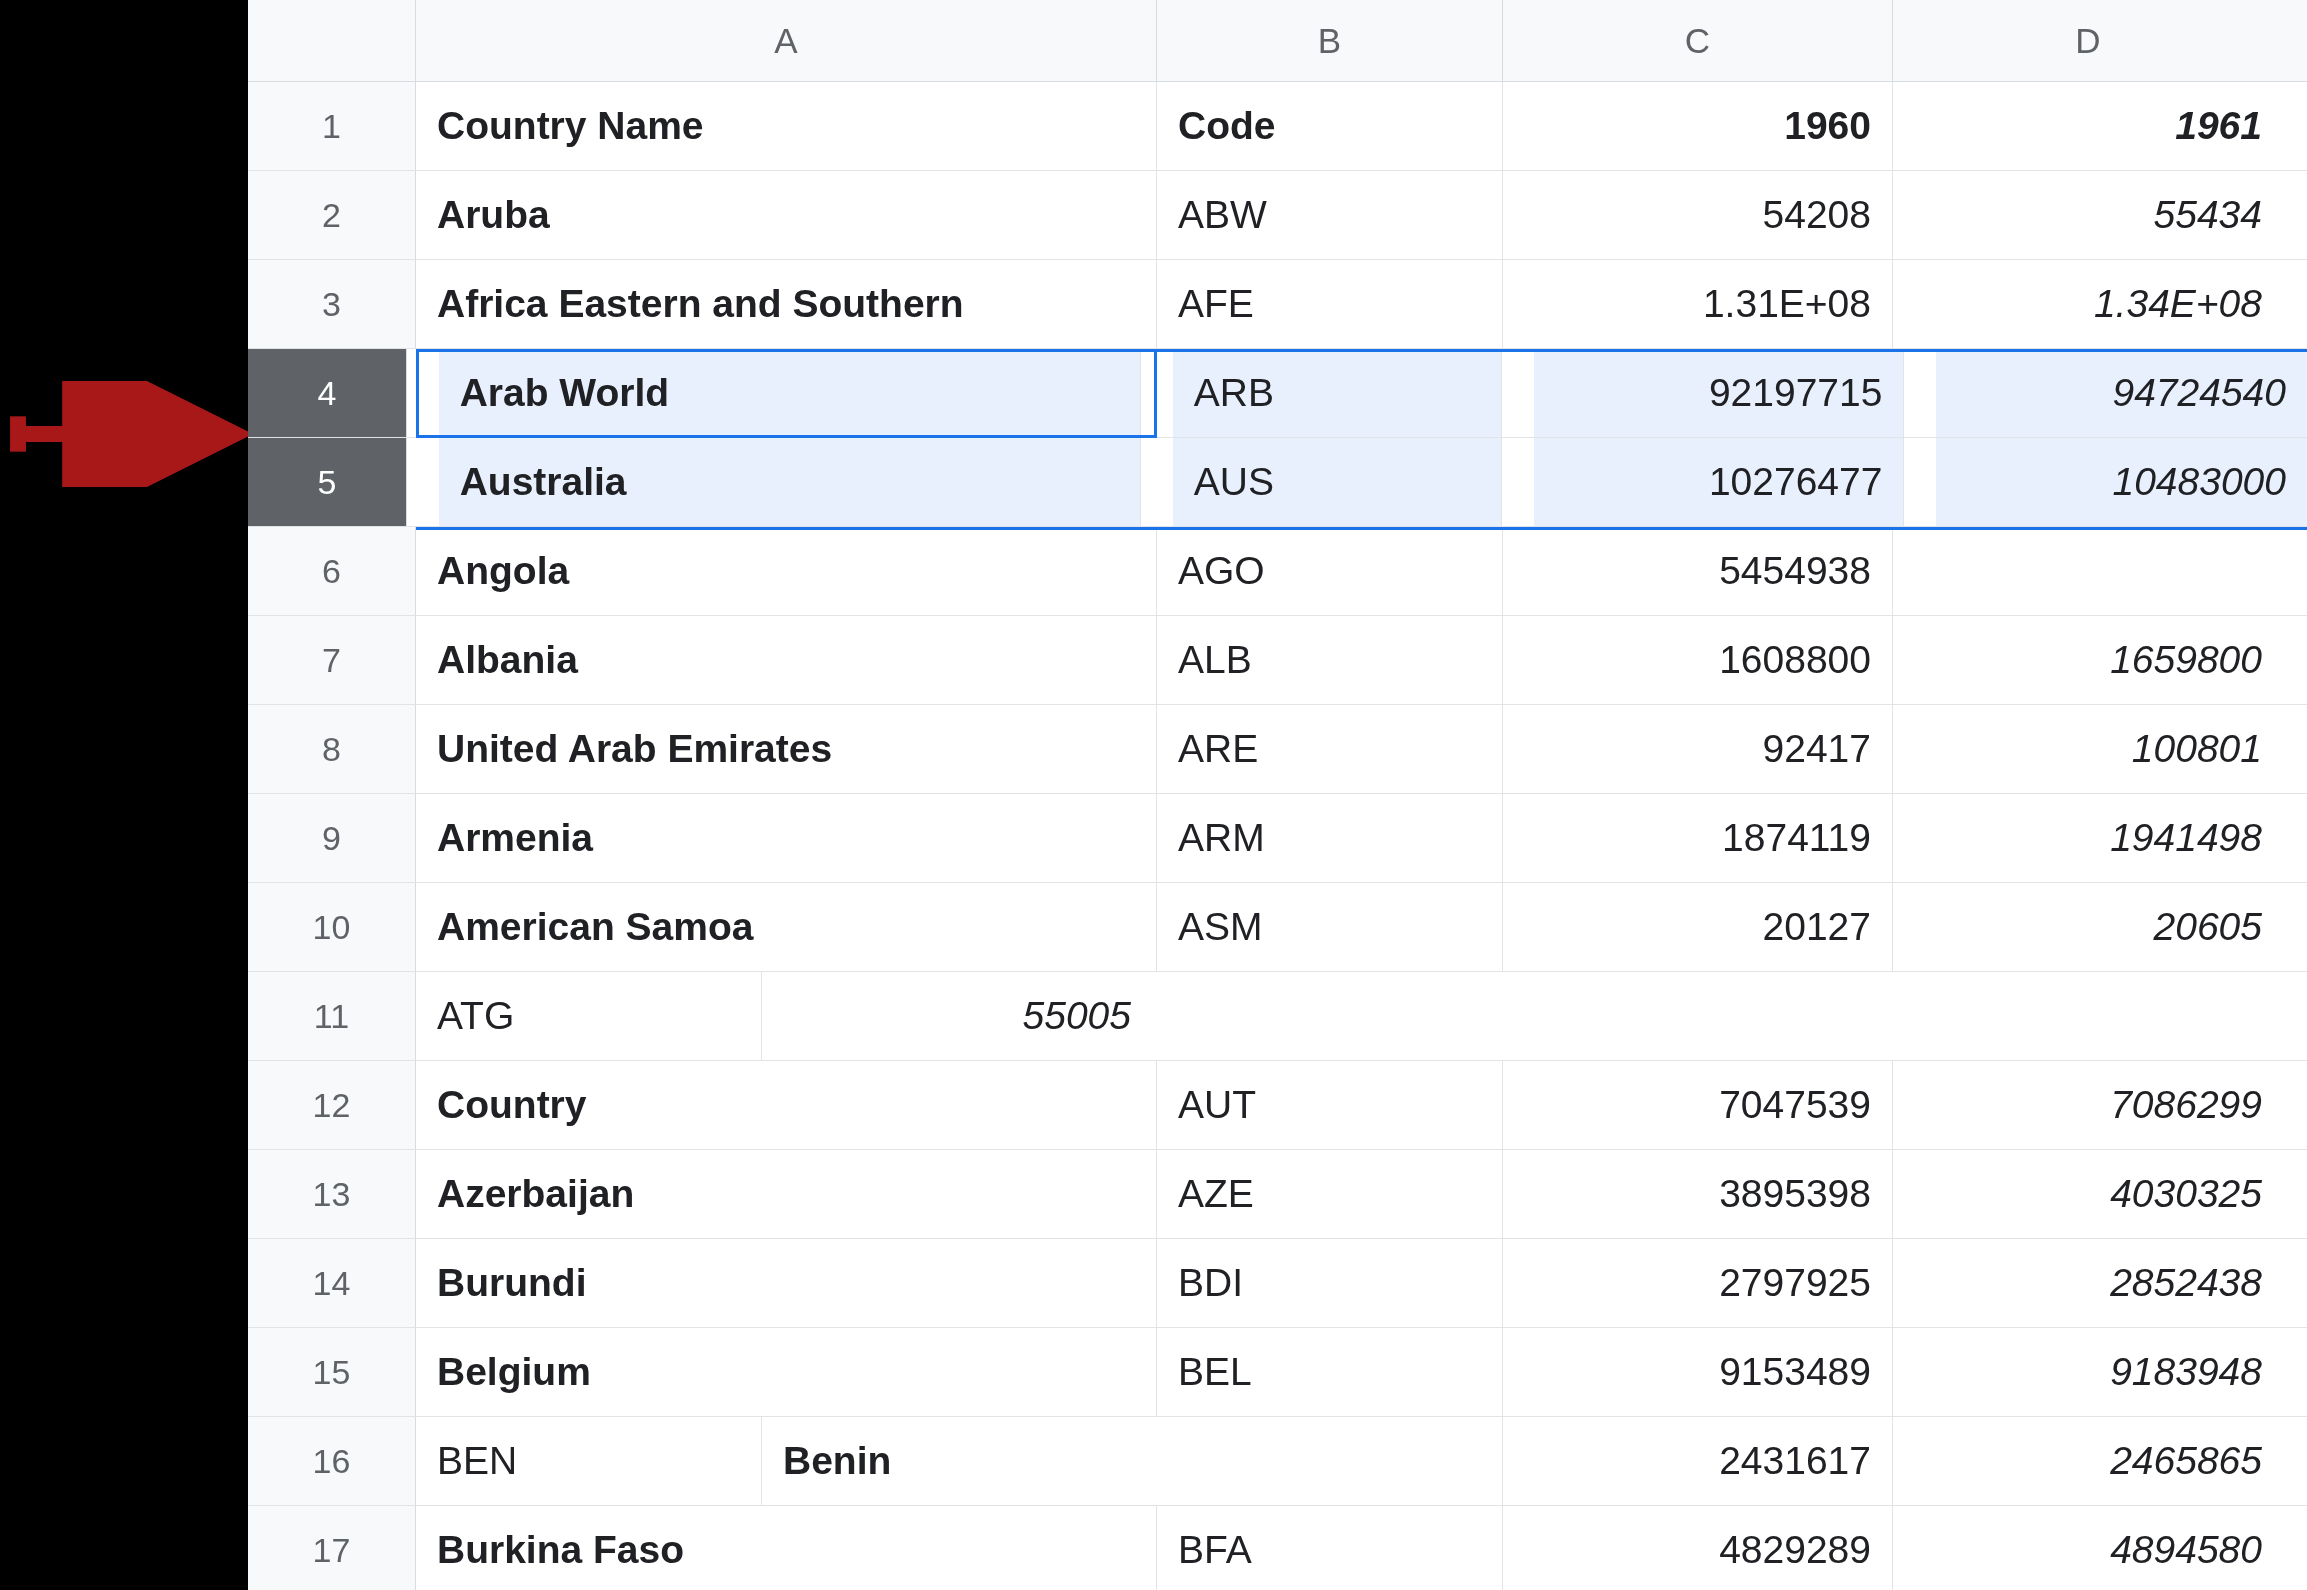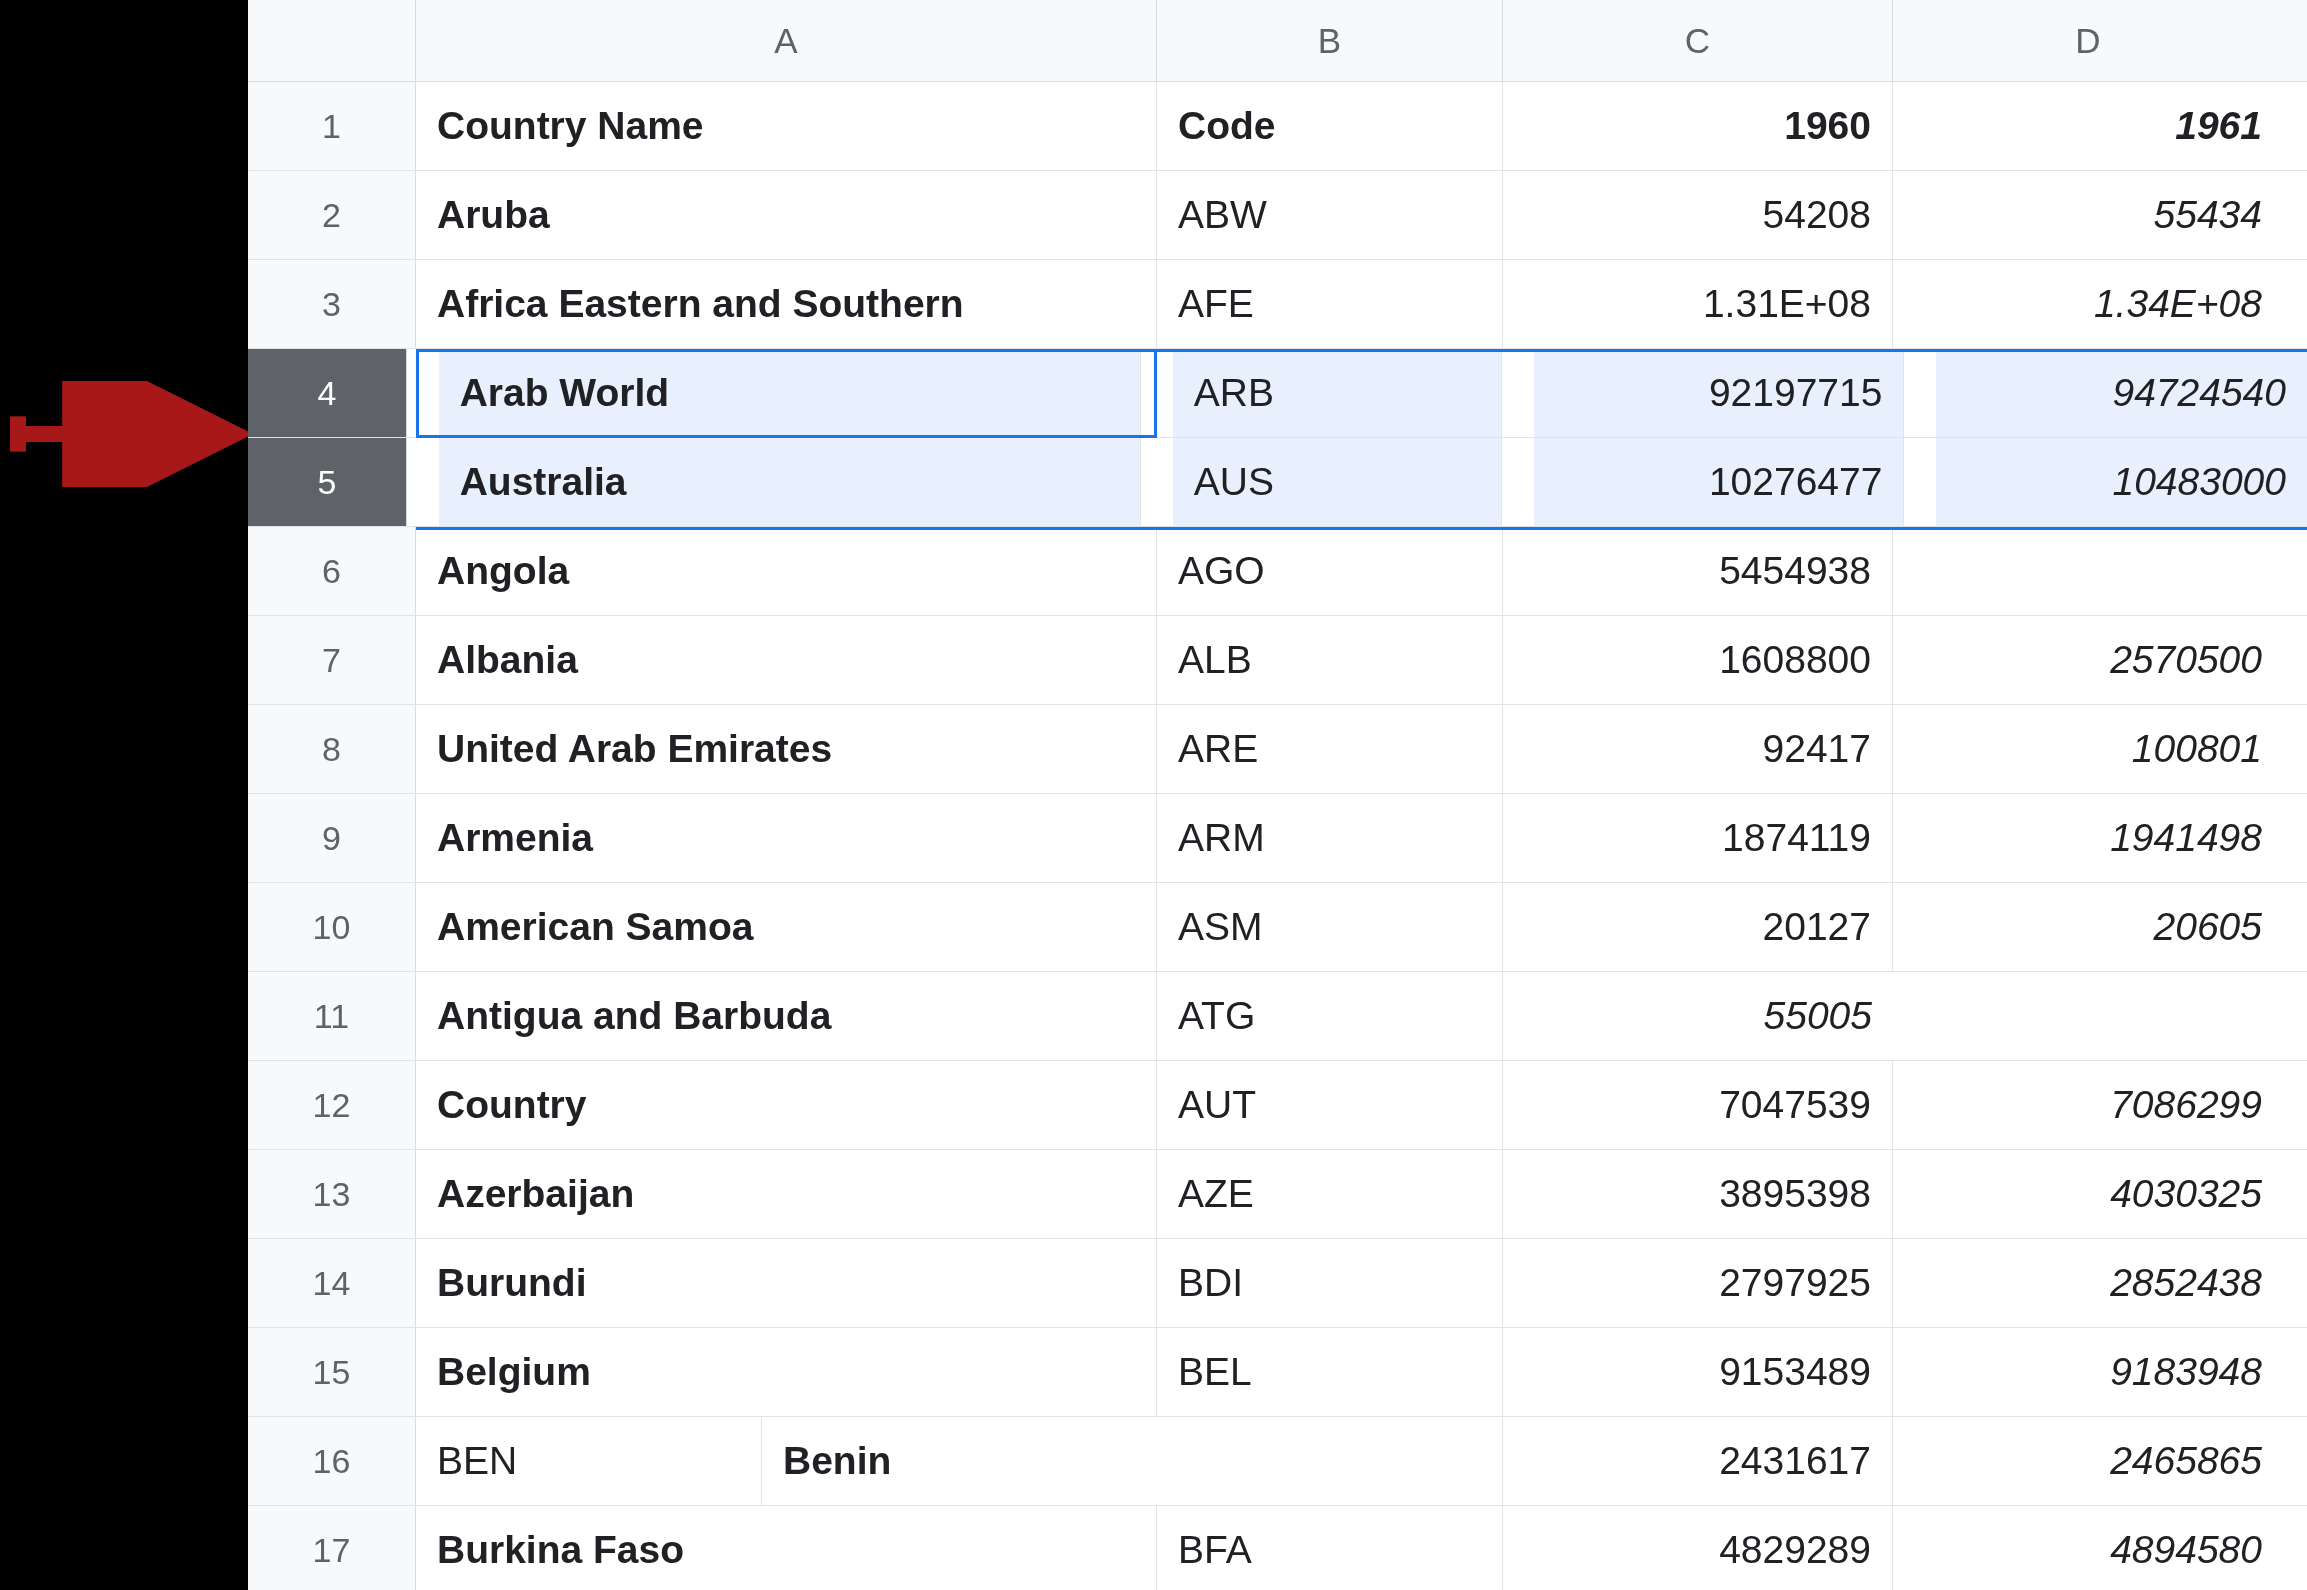--- a/index.html
+++ b/index.html
@@ -227,21 +227,21 @@
         <div class="rowhdr">6</div>
         <div class="cell A">Angola</div>
         <div class="cell B">AGO</div>
         <div class="cell C">5454938</div>
       </div>
       <div class="row">
         <div class="rowhdr">7</div>
         <div class="cell A">Albania</div>
         <div class="cell B">ALB</div>
         <div class="cell C">1608800</div>
-        <div class="cell D">2570500</div>
+        <div class="cell D">1659800</div>
       </div>
       <div class="row">
         <div class="rowhdr">8</div>
         <div class="cell A">United Arab Emirates</div>
         <div class="cell B">ARE</div>
         <div class="cell C">92417</div>
         <div class="cell D">100801</div>
       </div>
       <div class="row">
         <div class="rowhdr">9</div>
@@ -252,21 +252,20 @@
       </div>
       <div class="row">
         <div class="rowhdr">10</div>
         <div class="cell A">American Samoa</div>
         <div class="cell B">ASM</div>
         <div class="cell C">20127</div>
         <div class="cell D">20605</div>
       </div>
       <div class="row">
         <div class="rowhdr">11</div>
-        <div class="cell A">Antigua and Barbuda</div>
         <div class="cell B">ATG</div>
         <div class="cell D">55005</div>
       </div>
       <div class="row">
         <div class="rowhdr">12</div>
         <div class="cell A">Country</div>
         <div class="cell B">AUT</div>
         <div class="cell C">7047539</div>
         <div class="cell D">7086299</div>
       </div>

